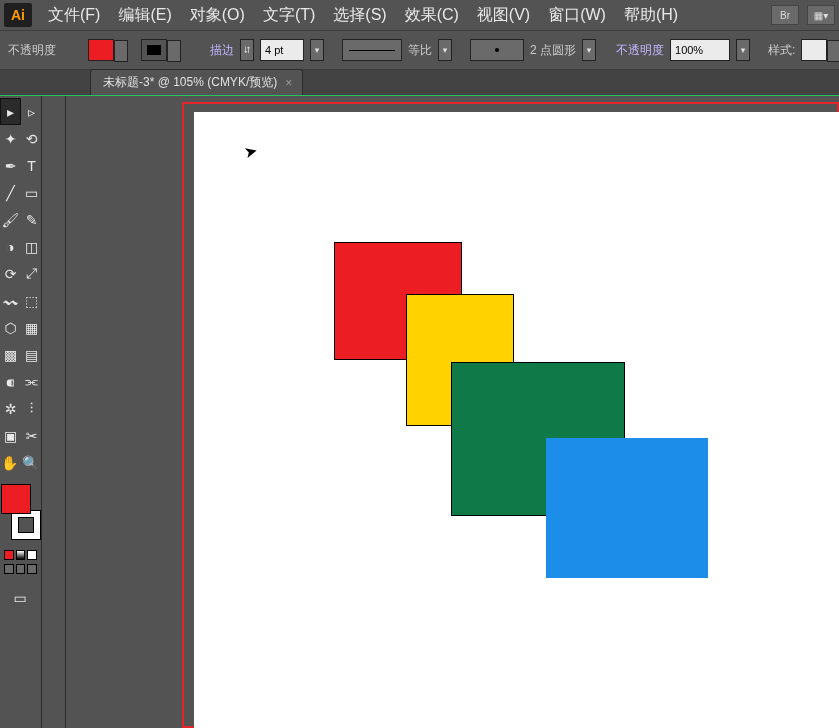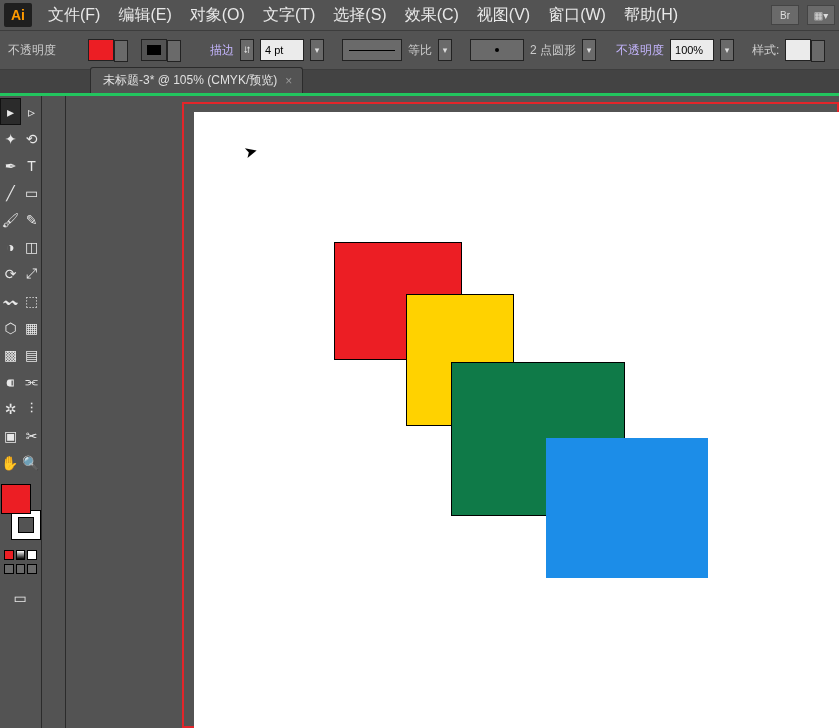--- a/index.html
+++ b/index.html
@@ -13,21 +13,21 @@
   .opt-label-orange { color: #c4b5fd; }
   .swatch { width: 26px; height: 22px; border: 1px solid #222; display: inline-block; position: relative; }
   .swatch::after { content:''; position:absolute; right:-15px; top:0; width:12px; height:100%; border:1px solid #222; background:#6a6a6a; }
   .spacer15 { width: 15px; }
   .dropdown { height: 22px; background: #ebebeb; border: 1px solid #222; color: #000; font-size: 11px; padding: 0 4px; display: flex; align-items: center; }
   .dd-arrow { width: 14px; height: 22px; background: #6a6a6a; border: 1px solid #222; display:flex; align-items:center; justify-content:center; font-size:9px; color:#ddd;}
   .line-prev { width: 60px; height: 22px; background: #6a6a6a; border:1px solid #222; position:relative; }
   .line-prev::before { content:''; position:absolute; left:6px; right:6px; top:50%; height:1px; background:#000; }
   .brush-prev { width: 54px; height: 22px; background: #6a6a6a; border:1px solid #222; display:flex; align-items:center; justify-content:center; gap:3px; }
   .brush-dot { width:4px;height:4px;background:#000;border-radius:50%; }
-  .tab-row { height: 26px; background: #434343; border-bottom: 3px solid #22c55e; display:flex; align-items:flex-end; padding-left: 90px; }
+  .tab-row { height: 26px; background: #434343; border-bottom: 1px solid #22c55e; display:flex; align-items:flex-end; padding-left: 90px; }
   .tab { background: #535353; color: #e0e0e0; font-size: 12px; padding: 4px 10px 4px 12px; border-top-left-radius:3px; border-top-right-radius:3px; border:1px solid #2b2b2b; border-bottom:none; display:flex; gap:8px; align-items:center;}
   .tab-close { color:#999; font-size:12px; cursor:pointer; }
   .workspace { position: absolute; top: 96px; left: 0; right: 0; bottom: 0; display: flex; }
   .tools { width: 42px; background: #535353; border-right:1px solid #2b2b2b; padding: 2px 0; }
   .tool-grid { display: grid; grid-template-columns: 21px 21px; }
   .tool { width: 21px; height: 27px; display:flex; align-items:center; justify-content:center; color:#e8e8e8; font-size:14px; cursor:pointer; }
   .tool.sel { background:#2b2b2b; border:1px solid #111; }
   .fill-stroke { width:40px; height:56px; margin: 8px 1px; position:relative; }
   .fs-fill { position:absolute; left:0; top:0; width:30px; height:30px; background:#ec1e24; border:1px solid #000; }
   .fs-stroke { position:absolute; right:0; bottom:0; width:30px; height:30px; background:#fff; border:1px solid #000; }
@@ -82,21 +82,21 @@
   <span class="opt-text">等比</span>
   <div class="dd-arrow">▾</div>
   <div style="width:6px"></div>
   <div class="brush-prev">
     <span class="brush-dot"></span>
   </div>
   <span class="opt-text">2 点圆形</span>
   <div class="dd-arrow">▾</div>
   <div style="width:8px"></div>
   <span class="opt-label-orange">不透明度</span>
-  <div class="dropdown" style="width:44px">100%</div>
+  <div class="dropdown" style="width:60px">100%</div>
   <div class="dd-arrow">▾</div>
   <div style="width:6px"></div>
   <span class="opt-text">样式:</span>
   <span class="swatch" style="background:#ebebeb"></span>
 </div>
 
 <div class="tab-row">
   <div class="tab">
     <span>未标题-3* @ 105% (CMYK/预览)</span>
     <span class="tab-close">×</span>

